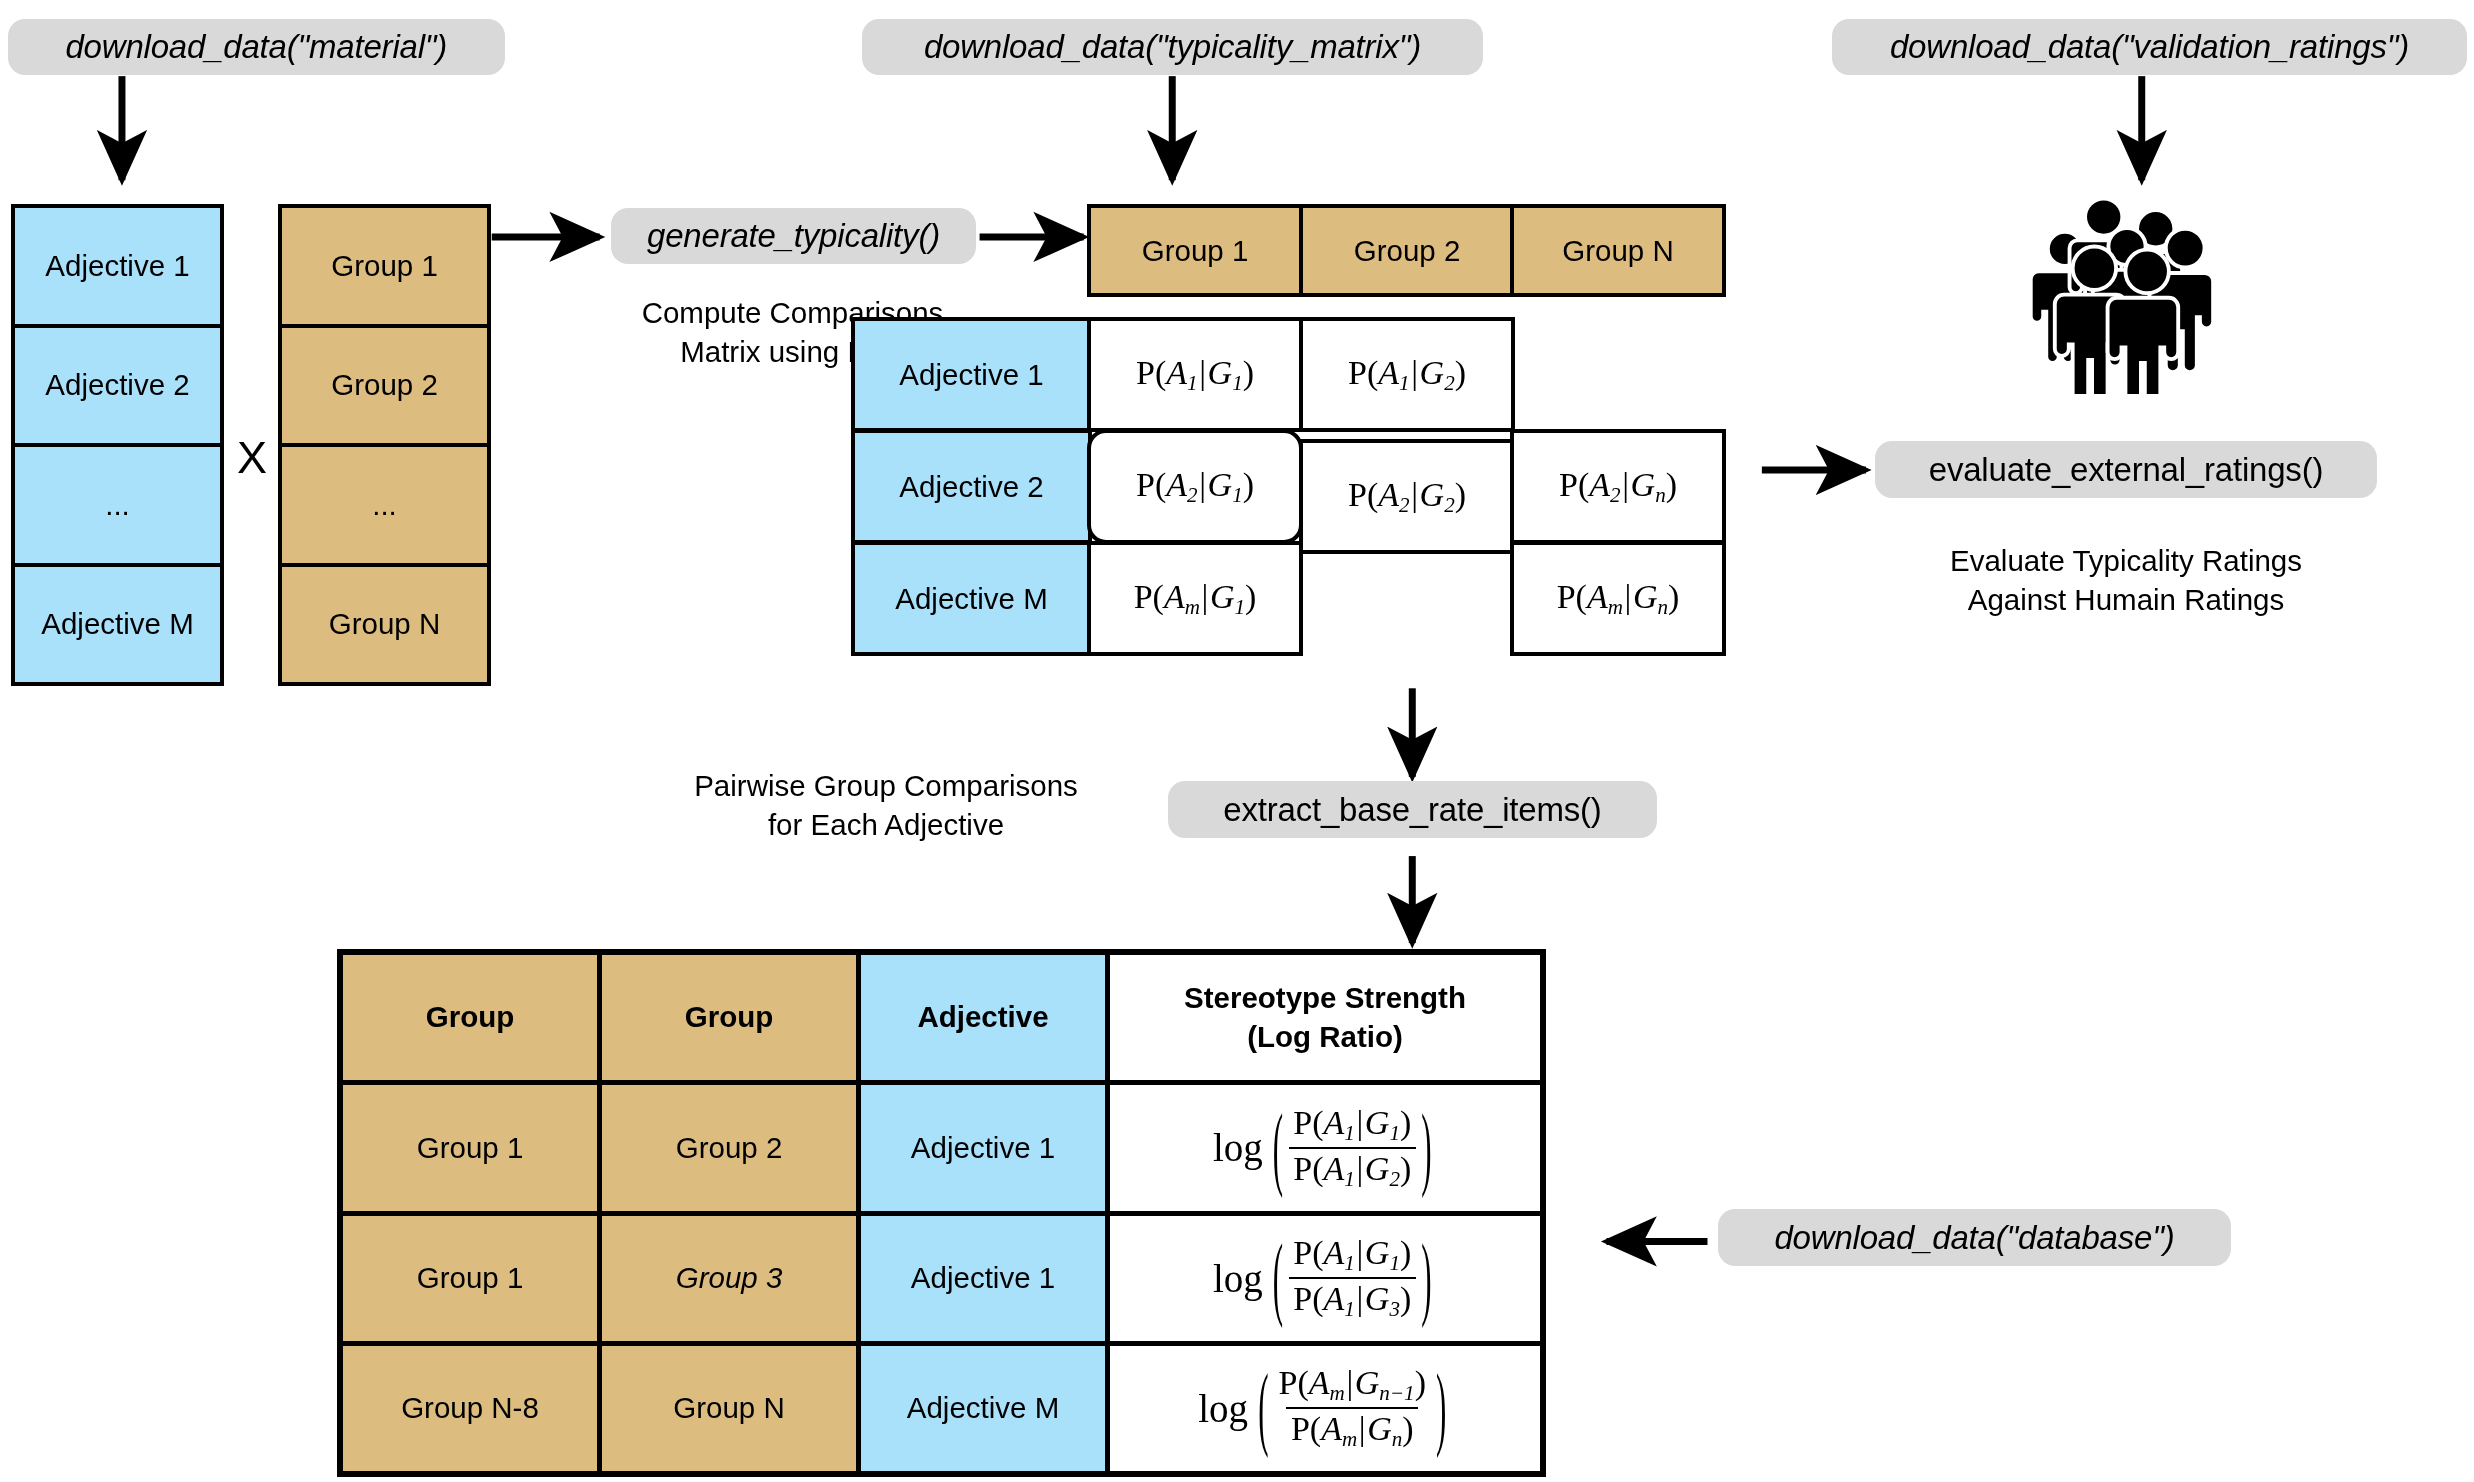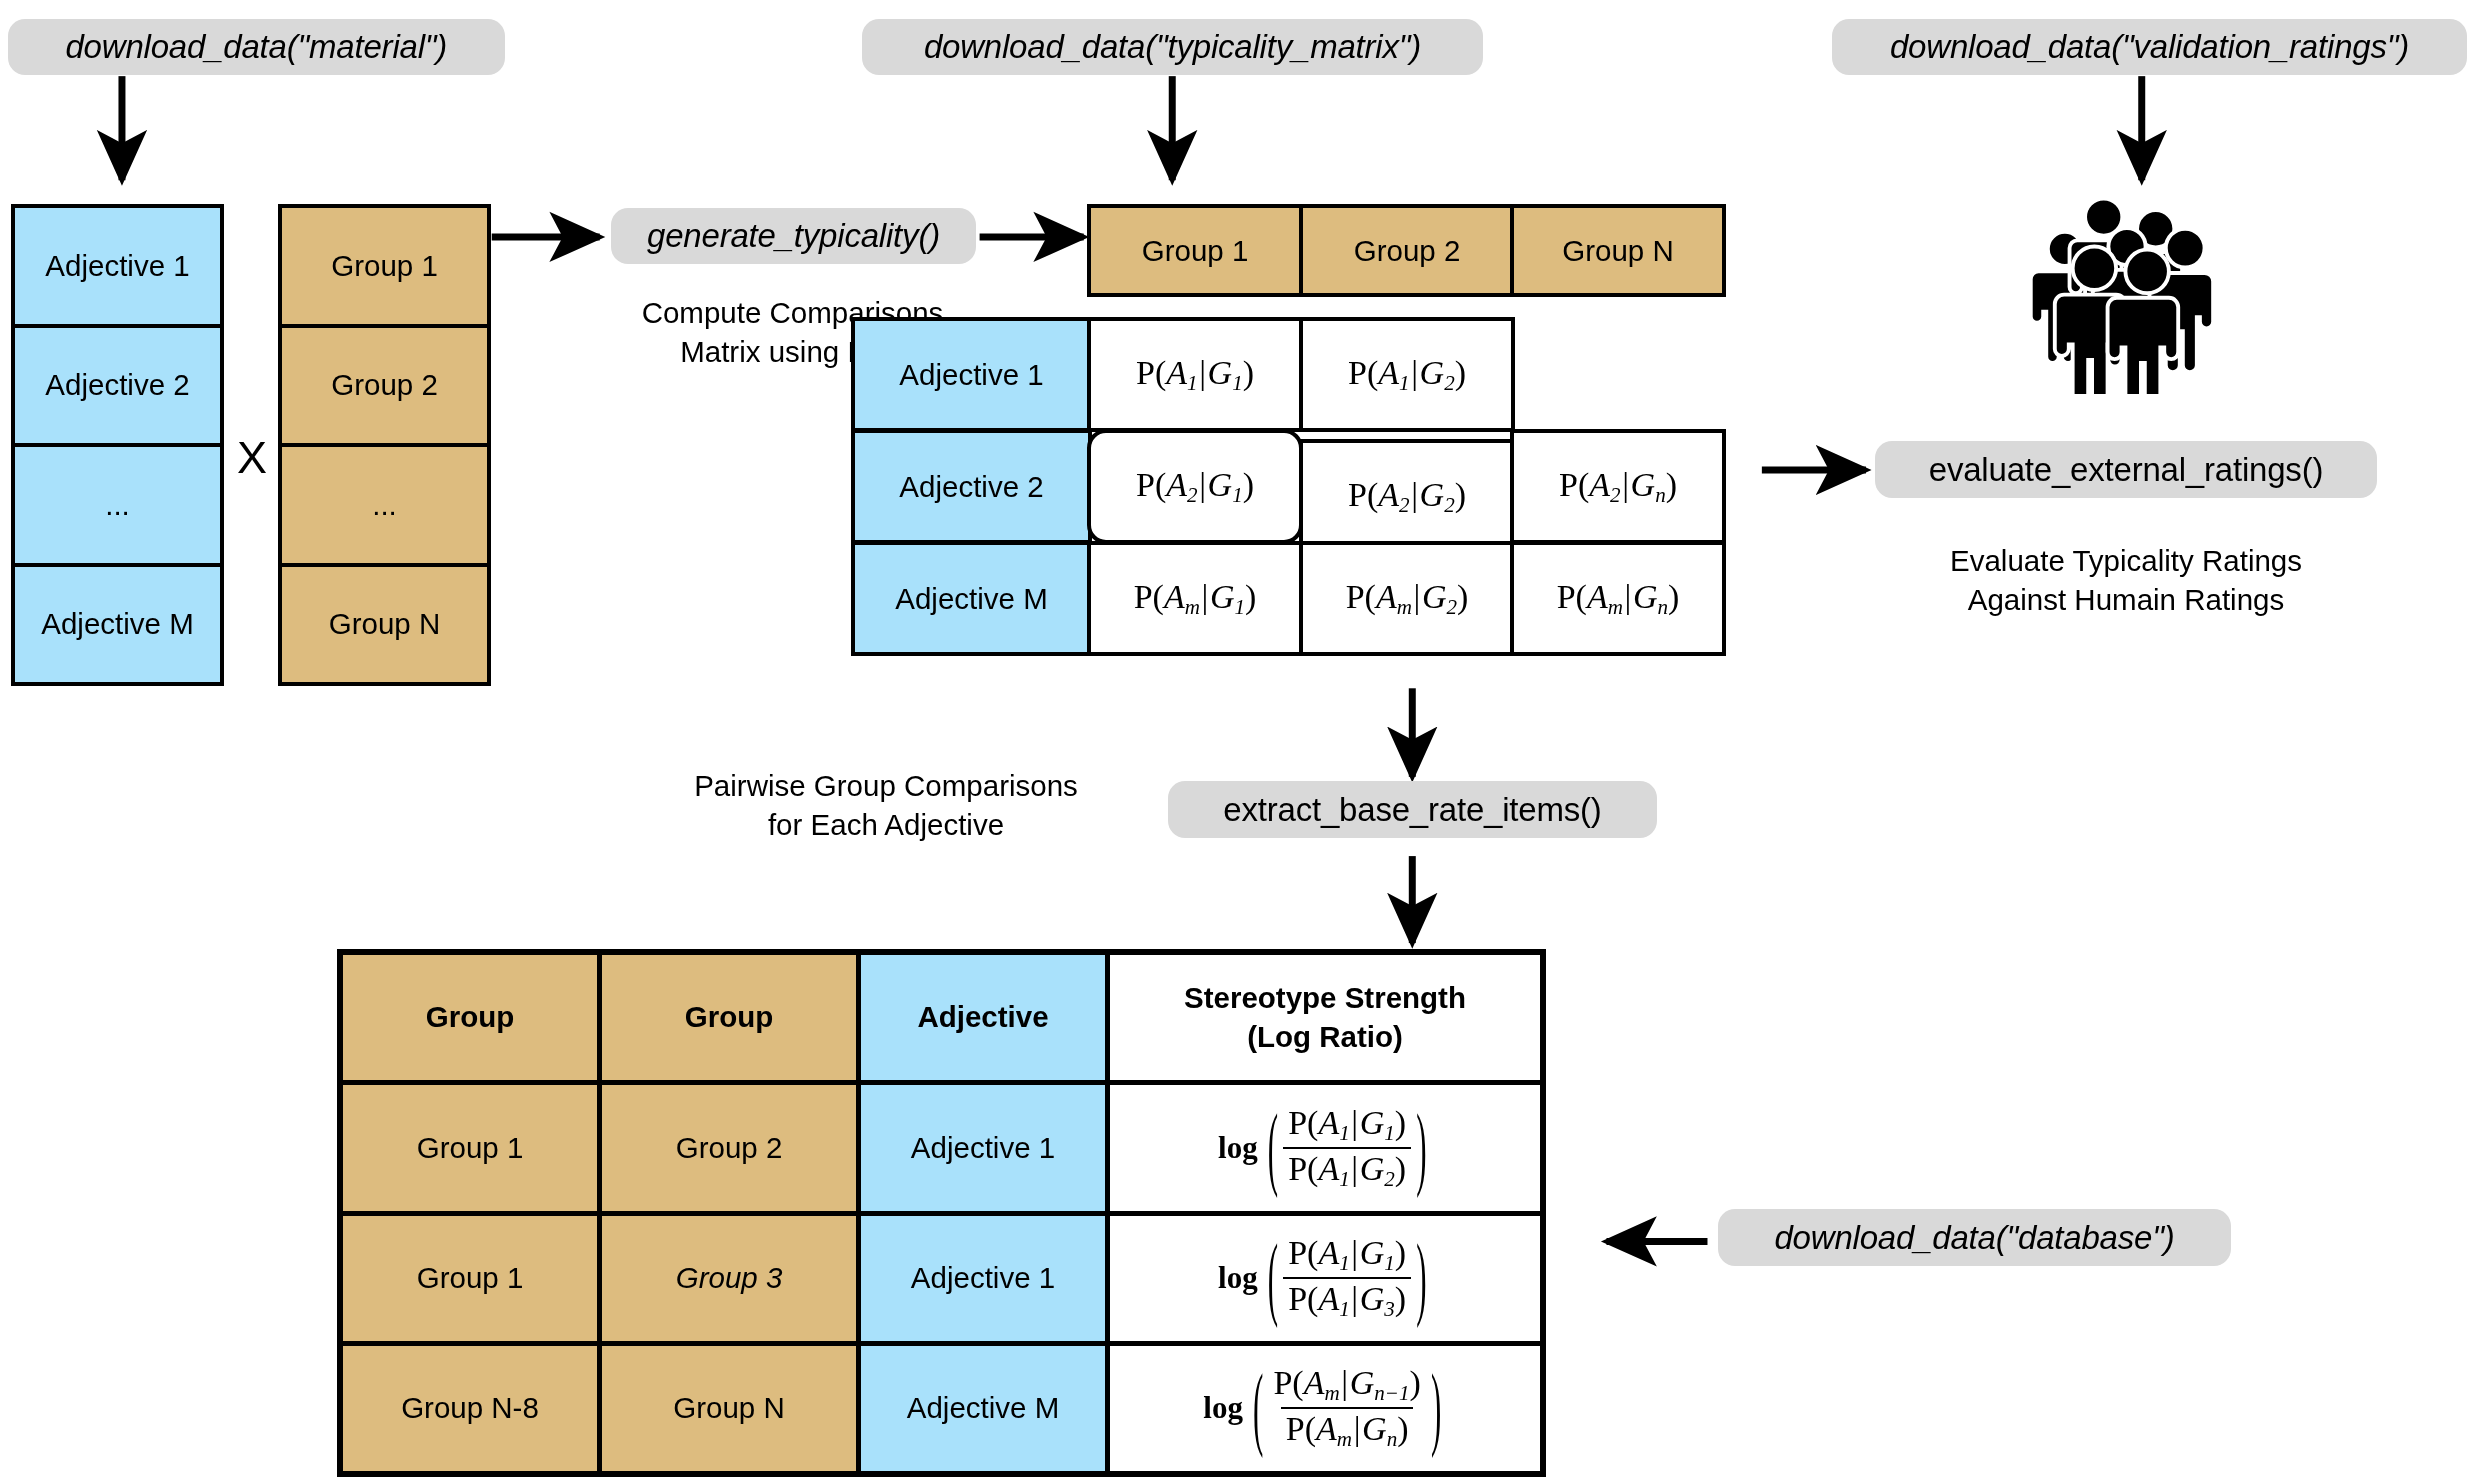--- a/index.html
+++ b/index.html
@@ -75,21 +75,21 @@
 
   
   .math{font-family:"Liberation Serif",serif;font-size:34px;white-space:nowrap;line-height:1;}
   .math .it{font-style:italic;}
   .math sub{font-size:0.62em;font-style:italic;vertical-align:-0.28em;}
   .math .bar{padding:0 1.6px;}
   .paren{font-family:"Liberation Serif",serif;font-weight:300;}
 
   
   .fracwrap{display:inline-flex;align-items:center;font-family:"Liberation Serif",serif;font-size:31px;}
-  .fracwrap .lg{margin-right:4.7px;font-size:31px;font-weight:bold;}
+  .fracwrap .lg{margin-right:4.7px;font-size:39px;}
   .bigparen{
     display:inline-block;
     font-size:31px;
     transform:scaleY(3.0);
     transform-origin:center;
     font-family:"Liberation Serif",serif;
     margin:0 5.4px;
   }
   .frac{display:inline-flex;flex-direction:column;align-items:center;}
   .frac .num{padding:0 4.7px 3.1px 4.7px;}
@@ -196,23 +196,20 @@
   </div>
   <div class="mtx-cell" style="left:1299px;top:439px;width:216px;height:115px;">
     <span class="math">P<span class="paren">(</span><span class="it">A</span><sub>2</sub><span class="bar">|</span><span class="it">G</span><sub>2</sub><span class="paren">)</span></span>
   </div>
   <div class="mtx-cell" style="left:1510px;top:429px;width:216px;height:115px;">
     <span class="math">P<span class="paren">(</span><span class="it">A</span><sub>2</sub><span class="bar">|</span><span class="it">G</span><sub>n</sub><span class="paren">)</span></span>
   </div>
 
   <div class="mtx-cell" style="left:1087px;top:541px;width:216px;height:115px;">
     <span class="math">P<span class="paren">(</span><span class="it">A</span><sub>m</sub><span class="bar">|</span><span class="it">G</span><sub>1</sub><span class="paren">)</span></span>
-  </div>
-  <div class="mtx-cell" style="left:1299px;top:541px;width:216px;height:115px;">
-    <span class="math">P<span class="paren">(</span><span class="it">A</span><sub>m</sub><span class="bar">|</span><span class="it">G</span><sub>2</sub><span class="paren">)</span></span>
   </div>
   <div class="mtx-cell" style="left:1510px;top:541px;width:216px;height:115px;">
     <span class="math">P<span class="paren">(</span><span class="it">A</span><sub>m</sub><span class="bar">|</span><span class="it">G</span><sub>n</sub><span class="paren">)</span></span>
   </div>
 
   <div class="abs" style="left:2026px;top:200px;width:233px;height:194px;">
     <svg viewBox="0 0 300 250" width="233" height="194" aria-hidden="true">
       <g fill="#000" stroke="#fff" stroke-width="5">
 
         <circle cx="50" cy="63" r="22"></circle>

